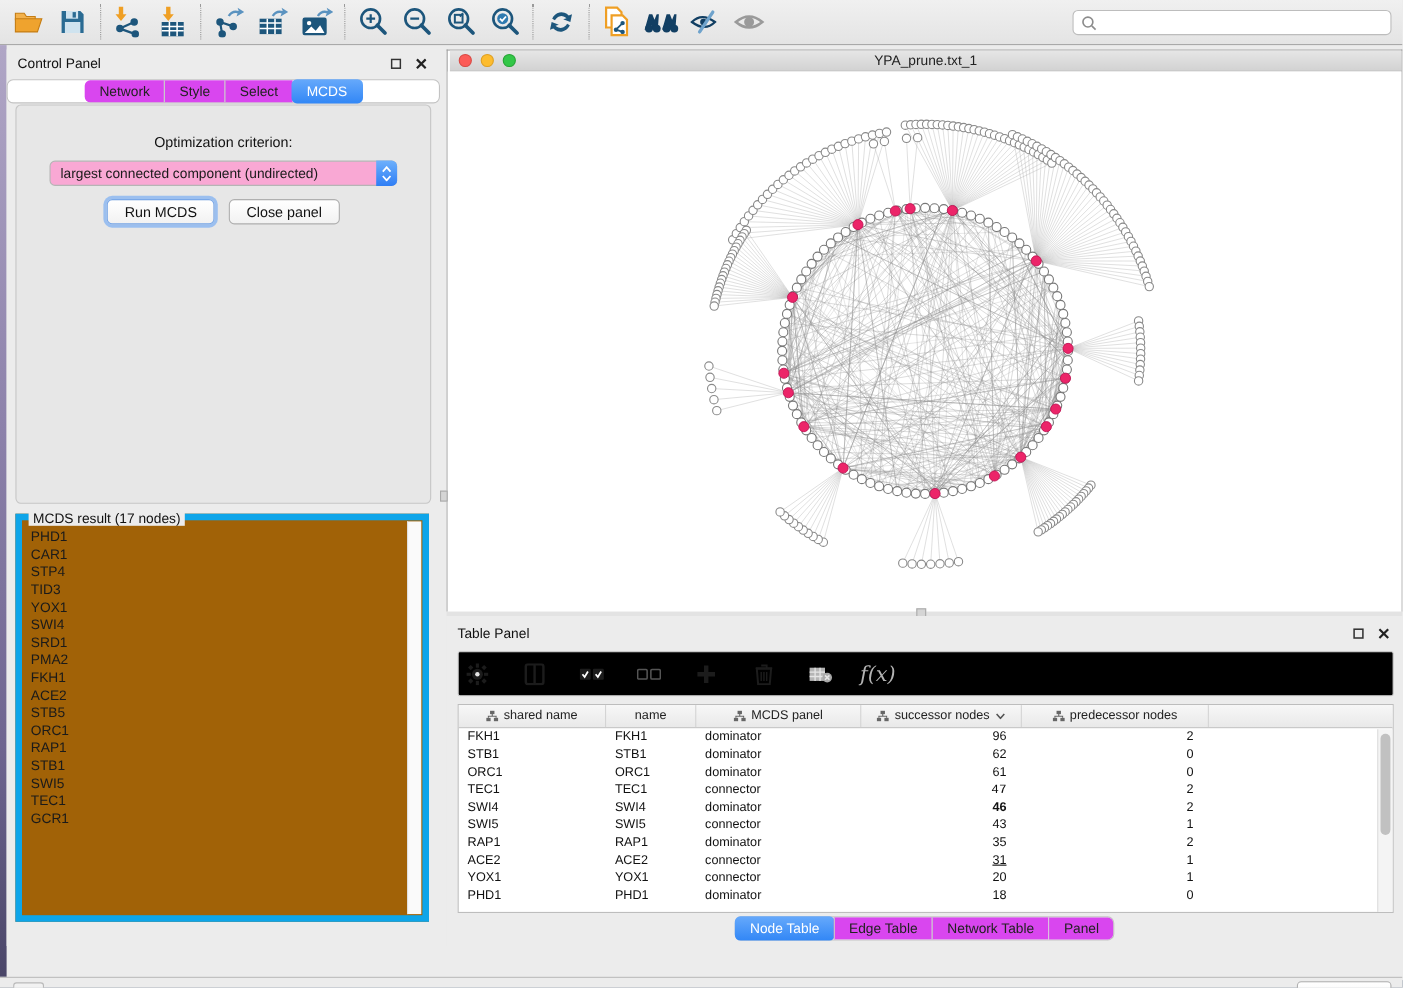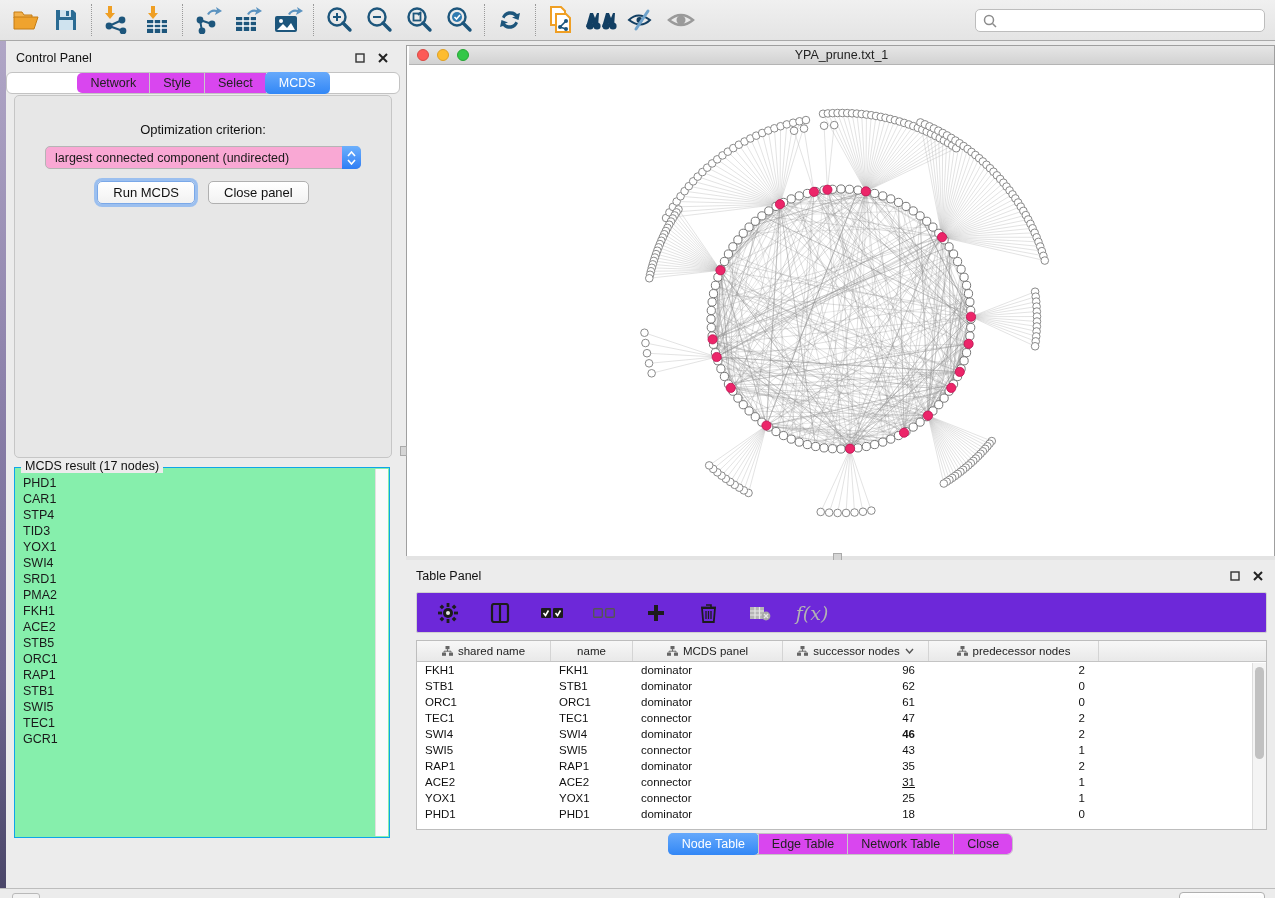--- a/index.html
+++ b/index.html
@@ -46,22 +46,22 @@
   .cp-select { margin:9px auto 0; width:316px; height:23px; background:#f9a8d4; border:1px solid #b5b5b5;
     border-radius:5px; display:flex; align-items:center; position:relative; }
   .cp-select .val { flex:1; font-size:12.5px; padding-left:9px; white-space:nowrap; }
   .cp-select .stepper { width:19px; height:23px; margin:-1px; border-radius:0 5px 5px 0;
     background:linear-gradient(#6db0fc,#2f7ef5); display:flex; flex-direction:column; align-items:center; justify-content:center; gap:2px; }
   .btn-row { display:flex; justify-content:center; gap:13px; margin-top:12px; }
   .mac-btn { background:linear-gradient(#ffffff,#f2f2f2); border:1px solid #b0b0b0; border-radius:5px;
     font-size:13px; padding:3px 15px; color:#111; font-family:"Liberation Sans", sans-serif; }
   .mac-btn.focused { box-shadow:0 0 0 3px rgba(105,165,245,.6); border-color:#7aa8e8; }
 
-  .result-box { position:absolute; left:8px; right:10px; top:422px; height:371px; background:#86efac;
-    border:1px solid #0ea5e9; }
+  .result-box { position:absolute; left:8px; right:10px; top:422px; height:371px; background:#a16207;
+    border:6px solid #0ea5e9; }
   .result-legend { position:absolute; top:-9px; left:6px; background:#ececec; padding:0 4px;
     font-size:12.5px; color:#111; }
   .result-list { position:absolute; left:0; top:7px; bottom:2px; right:14px; overflow:hidden;
     font-size:12.5px; line-height:16px; padding-left:8px; }
   .result-scroll { position:absolute; right:1px; top:1px; bottom:1px; width:13px; background:#fafafa;
     border-left:1px solid #e0e0e0; }
 
   
   .net-window { position:absolute; left:406px; top:45px; width:869px; height:511px;
     border:1px solid #9f9f9f; border-bottom:none; background:#fff; }
@@ -77,22 +77,22 @@
   .net-canvas { position:absolute; left:0; top:19px; right:0; bottom:0; background:#fff; overflow:hidden; }
 
   .h-splitter { position:absolute; left:406px; top:556px; width:869px; height:4px; background:#e3e3e3; }
   .h-splitter .handle { position:absolute; left:427px; top:-3px; width:9px; height:9px;
     background:#d5d5d5; border:1px solid #aaa; }
   .v-splitter-handle { position:absolute; left:400px; top:446px; width:7px; height:10px;
     background:#d5d5d5; border:1px solid #aaa; }
 
   
   .table-panel { position:absolute; left:406px; top:560px; width:869px; height:300px; background:#ececec; }
-  .tp-toolbar { position:absolute; left:10px; right:8px; top:32px; height:41px; background:#6d28d9;
-    border:1px solid #d0d0d0; border-radius:2px; display:flex; align-items:center; gap:22px; padding-left:16px; }
+  .tp-toolbar { position:absolute; left:10px; right:8px; top:32px; height:41px; background:#000000;
+    border:1px solid #d0d0d0; border-radius:2px; display:flex; align-items:center; gap:22px; padding-left:2px; }
   .tp-btn { width:30px; height:30px; display:flex; align-items:center; justify-content:center; }
   .fx { font-family:"DejaVu Serif", serif; font-style:italic; font-size:19px; color:#b3b3b3; }
 
   .data-table { position:absolute; left:10px; right:8px; top:80px; height:190px; background:#fff;
     border:1px solid #bdbdbd; overflow:hidden; }
   .dt-header { display:flex; height:21px; background:linear-gradient(#f7f7f7,#e9e9e9);
     border-bottom:1px solid #c4c4c4; }
   .dt-hcell { display:flex; align-items:center; justify-content:center; gap:5px; font-size:11.5px; color:#222;
     border-right:1px solid #d4d4d4; overflow:hidden; }
   .dt-row { display:flex; height:16px; align-items:center; }
@@ -1417,21 +1417,21 @@
           <div class="dt-cell l" style="width: 134px;">ORC1</div>
           <div class="dt-cell l" style="width: 82px;">ORC1</div>
           <div class="dt-cell l" style="width: 150px;">dominator</div>
           <div class="dt-cell r" style="width: 146px;">61</div>
           <div class="dt-cell r" style="width: 170px;">0</div>
         </div>
         <div class="dt-row">
           <div class="dt-cell l" style="width: 134px;">TEC1</div>
           <div class="dt-cell l" style="width: 82px;">TEC1</div>
           <div class="dt-cell l" style="width: 150px;">connector</div>
-          <div class="dt-cell r" style="width: 146px;">47</div>
+          <div class="dt-cell r" style="width: 146px; font-family: Liberation Mono, monospace;">47</div>
           <div class="dt-cell r" style="width: 170px;">2</div>
         </div>
         <div class="dt-row">
           <div class="dt-cell l" style="width: 134px;">SWI4</div>
           <div class="dt-cell l" style="width: 82px;">SWI4</div>
           <div class="dt-cell l" style="width: 150px;">dominator</div>
           <div class="dt-cell r" style="width: 146px; font-weight: bold;">46</div>
           <div class="dt-cell r" style="width: 170px;">2</div>
         </div>
         <div class="dt-row">
@@ -1452,42 +1452,42 @@
           <div class="dt-cell l" style="width: 134px;">ACE2</div>
           <div class="dt-cell l" style="width: 82px;">ACE2</div>
           <div class="dt-cell l" style="width: 150px;">connector</div>
           <div class="dt-cell r" style="width: 146px; text-decoration: underline;">31</div>
           <div class="dt-cell r" style="width: 170px;">1</div>
         </div>
         <div class="dt-row">
           <div class="dt-cell l" style="width: 134px;">YOX1</div>
           <div class="dt-cell l" style="width: 82px;">YOX1</div>
           <div class="dt-cell l" style="width: 150px;">connector</div>
-          <div class="dt-cell r" style="width: 146px;">25</div>
+          <div class="dt-cell r" style="width: 146px;">20</div>
           <div class="dt-cell r" style="width: 170px;">1</div>
         </div>
         <div class="dt-row">
           <div class="dt-cell l" style="width: 134px;">PHD1</div>
           <div class="dt-cell l" style="width: 82px;">PHD1</div>
           <div class="dt-cell l" style="width: 150px;">dominator</div>
           <div class="dt-cell r" style="width: 146px;">18</div>
           <div class="dt-cell r" style="width: 170px;">0</div>
         </div>
       </div>
     <div class="dt-scroll">
       <div class="dt-thumb"></div>
     </div>
   </div>
 
   <div class="tp-tabs">
     <div class="seg" id="tp-tabs-seg">
         <div class="tab active">Node Table</div>
         <div class="tab">Edge Table</div>
         <div class="tab">Network Table</div>
-        <div class="tab">Close</div>
+        <div class="tab">Panel</div>
       </div>
   </div>
 </div>
 
 <div class="status-bar">
   <div class="console-btn">
     <span>
       <span class="console-line">
           <span class="dot"></span>
           <span class="bar" style="width:12px"></span>

